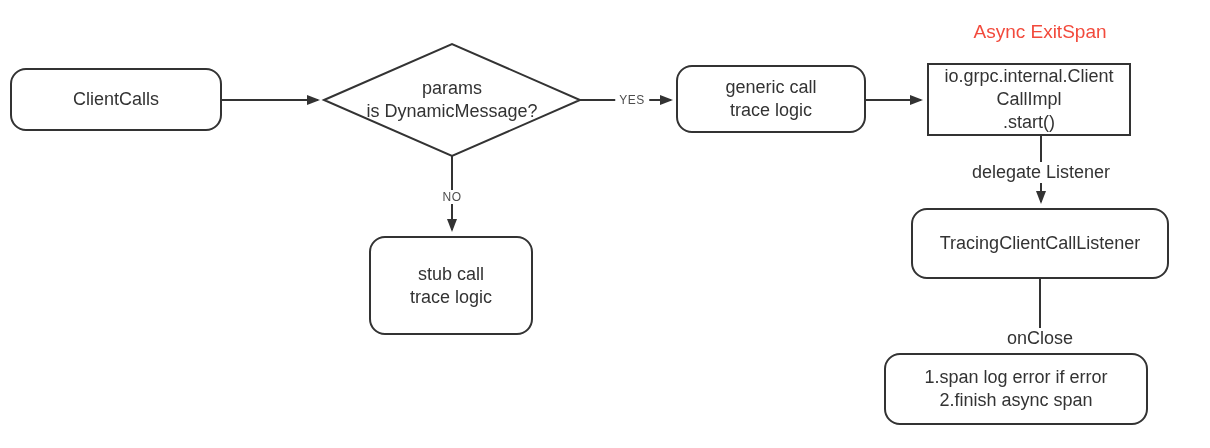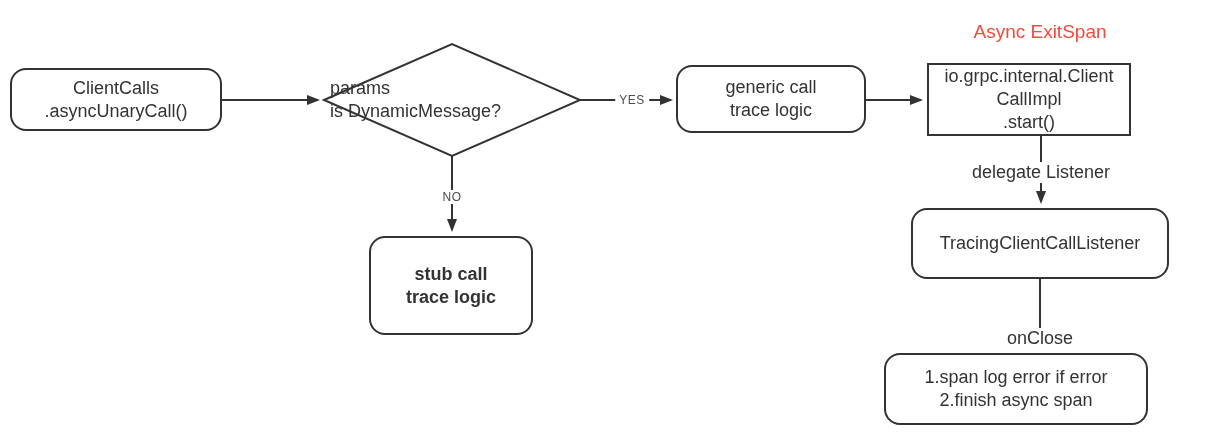--- a/index.html
+++ b/index.html
@@ -14,26 +14,26 @@
   .node {
     position:absolute; background:#ffffff; border:2px solid #333333;
     display:flex; flex-direction:column; justify-content:center; align-items:center;
     text-align:center; font-size:18px; line-height:23px; color:#333333;
   }
   .rounded { border-radius:16px; }
   .node .ln { white-space:nowrap; }
   .n-clientcalls { left:10px;  top:68px;  width:212px; height:63px; }
   .n-generic     { left:676px; top:65px;  width:190px; height:68px; }
   .n-impl        { left:927px; top:63px;  width:204px; height:73px; }
-  .n-stub        { left:369px; top:236px; width:164px; height:99px;font-weight:bold; }
+  .n-stub        { left:369px; top:236px; width:164px; height:99px; }
   .n-tracing     { left:911px; top:208px; width:258px; height:71px; }
   .n-result      { left:884px; top:353px; width:264px; height:72px; }
   .decision-text {
     position:absolute; left:330px; top:77px; width:244px;
-    text-align:left; font-size:18px; line-height:23px; color:#333333;
+    text-align:center; font-size:18px; line-height:23px; color:#333333;
   }
   .edge-label {
     position:absolute; background:#ffffff; padding:0 4px;
     transform:translateX(-50%); white-space:nowrap;
   }
   .edge-label.small { font-size:12px; color:#4d4d4d; letter-spacing:0.5px; }
   .edge-label.med   { font-size:18px; color:#333333; }
   .lbl-yes      { left:632px;  top:93px; }
   .lbl-no       { left:452px;  top:190px; }
   .lbl-delegate { left:1041px; top:162px; }
@@ -62,21 +62,20 @@
     <line x1="866" y1="100" x2="921" y2="100" stroke="#333333" stroke-width="2" marker-end="url(#ah)"></line>
     <line x1="452" y1="156" x2="452" y2="230" stroke="#333333" stroke-width="2" marker-end="url(#ah)"></line>
     <line x1="1041" y1="136" x2="1041" y2="202" stroke="#333333" stroke-width="2" marker-end="url(#ah)"></line>
     <line x1="1040" y1="279" x2="1040" y2="347" stroke="#333333" stroke-width="2" marker-end="url(#ah)"></line>
   </svg>
 
   <div class="annotation">Async ExitSpan</div>
 
   <div class="node rounded n-clientcalls">
     <div class="ln">ClientCalls</div>
-    <div class="ln">.asyncUnaryCall()</div>
   </div>
 
   <div class="decision-text">
     <div class="ln">params</div>
     <div class="ln">is DynamicMessage?</div>
   </div>
 
   <div class="node rounded n-generic">
     <div class="ln">generic call</div>
     <div class="ln">trace logic</div>

